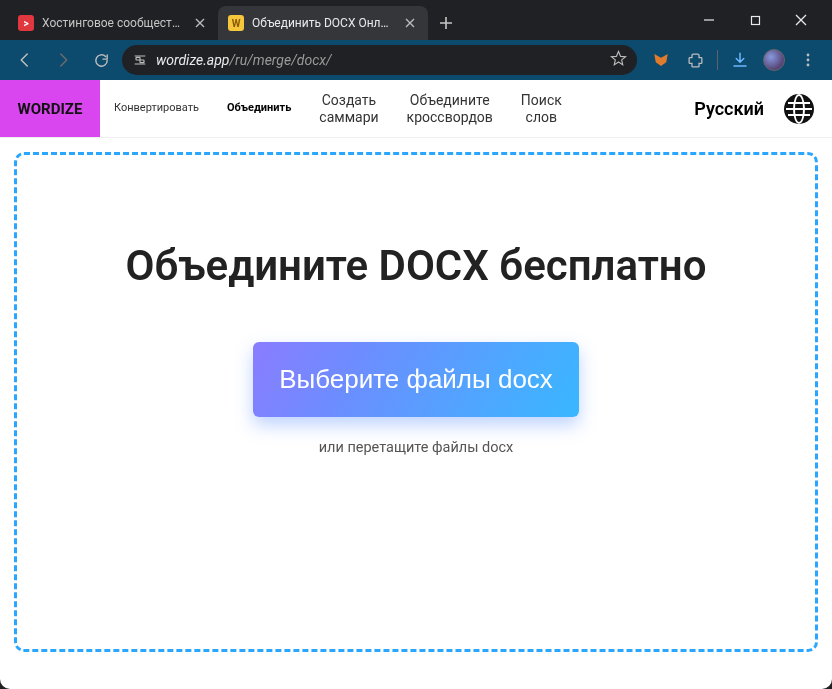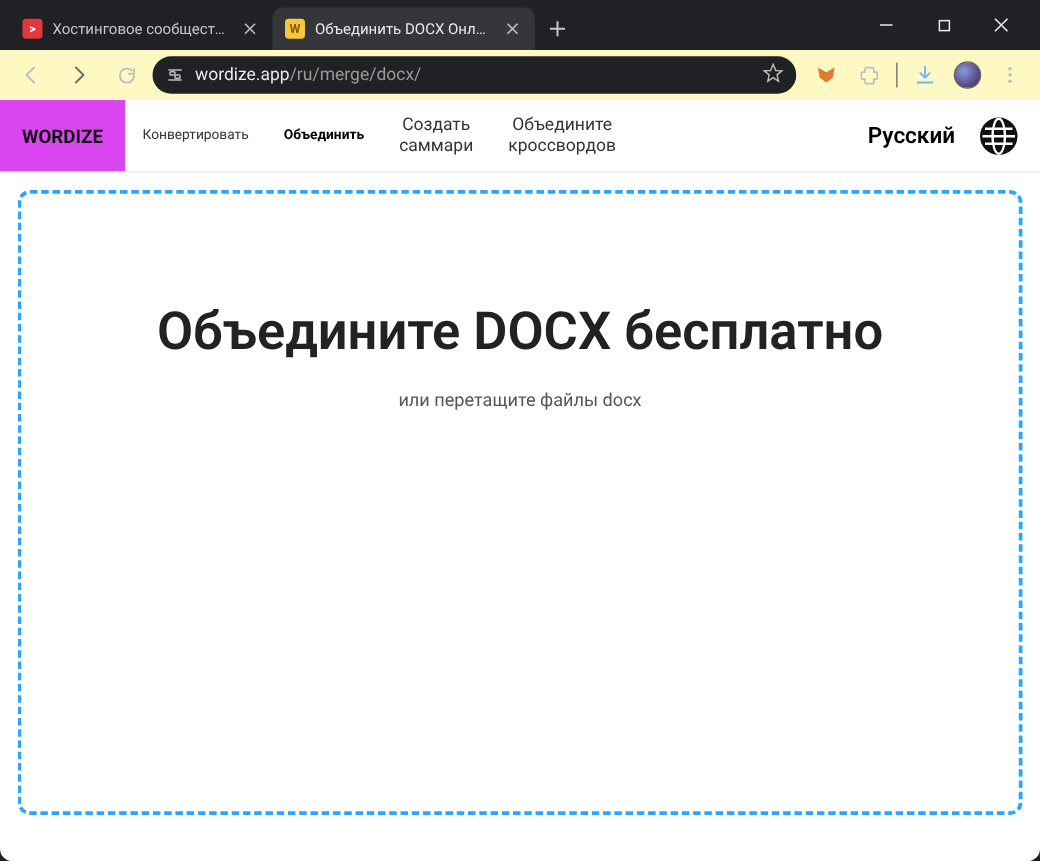--- a/index.html
+++ b/index.html
@@ -50,23 +50,23 @@
   .tab .close { width: 16px; height: 16px; display:flex;align-items:center;justify-content:center;color:#bbb; }
   .newtab {
     width: 28px; height: 28px; display:flex;align-items:center;justify-content:center;
     color:#c6c6c6; cursor:pointer; margin-left:4px;
   }
   .window-controls {
     display:flex; align-items:center; gap: 0; height: 40px;
   }
   .win-btn { width: 46px; height: 32px; display:flex;align-items:center;justify-content:center;color:#e8eaed; cursor:pointer;}
   .addrbar {
-    height: 40px; background:#fef9c3;
+    height: 40px; background:#0c4a6e;
     display:flex; align-items:center; padding: 0 8px; gap:4px;
-    border-top-left-radius: 0; border-top-right-radius: 0;
+    border-top-left-radius: 0; border-top-right-radius: 0; font-style: italic;
   }
   .nav-btn {
     width:34px; height:32px; display:flex;align-items:center;justify-content:center;
     color:#bdbdbd; cursor:pointer; border-radius:16px;
   }
   .nav-btn.disabled { color:#6b6b6b; }
   .url-field {
     flex:1; height:30px; background:#202124; border-radius:15px;
     display:flex; align-items:center; padding:0 10px; gap:8px;
     color:#bdbdbd; font-size:14px;
@@ -252,32 +252,37 @@
       <div class="nav-item">Конвертировать</div>
       <div class="nav-item active">Объединить</div>
       <div class="nav-item two-line">
         <span>Создать</span>
         <span>саммари</span>
       </div>
       <div class="nav-item two-line">
         <span>Объедините</span>
         <span>кроссвордов</span>
       </div>
+      <div class="nav-item two-line">
+        <span>Поиск</span>
+        <span>слов</span>
+      </div>
       <div style="flex:1"></div>
       <div class="lang">
         <span>Русский</span>
         <div class="globe">
           <div class="meridian"></div>
             <div class="eq"></div>
             <div class="lat1"></div>
             <div class="lat2"></div>
         </div>
       </div>
     </div>
   </div>
 
   <div class="dropzone-wrap">
     <div class="dropzone">
       <h1 class="hero-title">Объедините DOCX бесплатно</h1>
+      <button class="choose-btn">Выберите файлы docx</button>
       <div class="drop-hint">или перетащите файлы docx</div>
     </div>
   </div>
 </div>
 
 </body></html>

